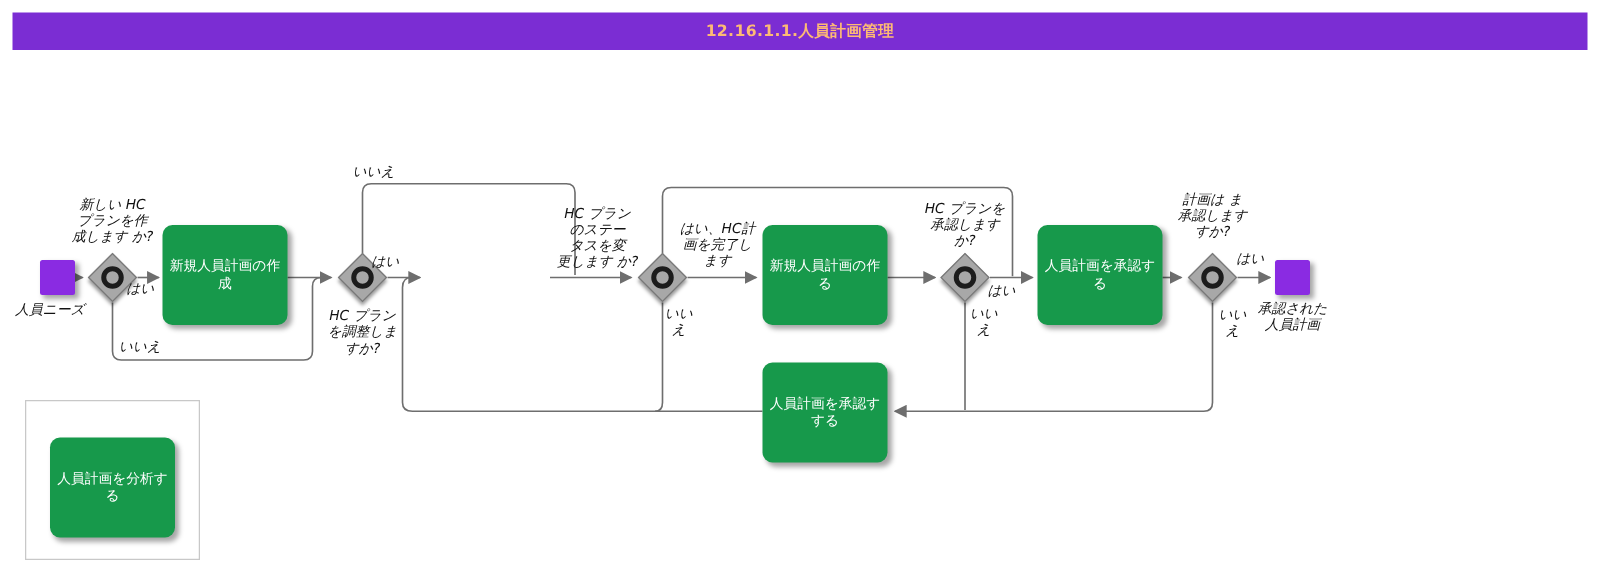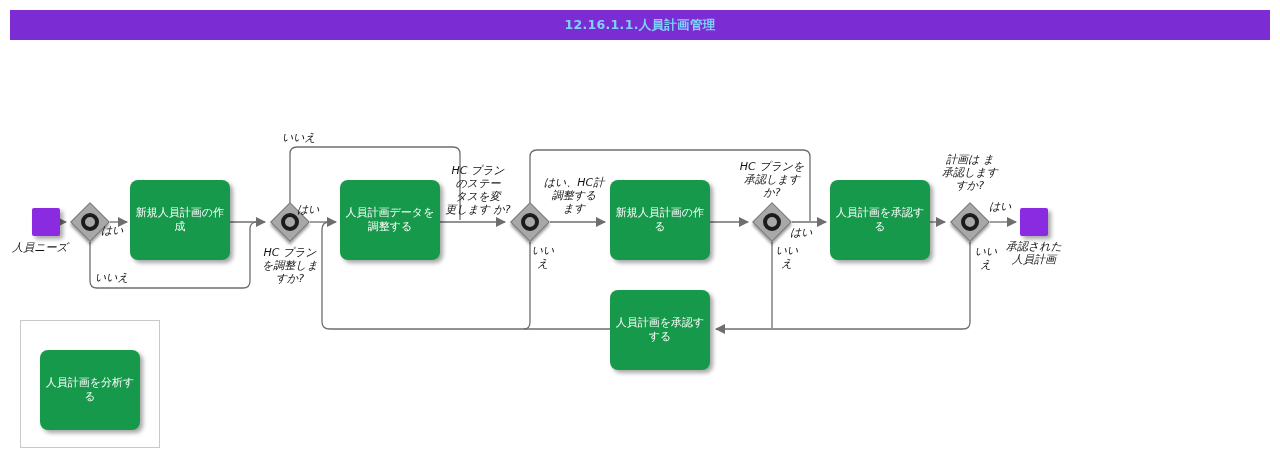--- a/index.html
+++ b/index.html
@@ -1,19 +1,19 @@
 <!DOCTYPE html>
 <html><head>
 <meta charset="utf-8">
 <style>
   html,body{margin:0;padding:0;background:#ffffff;}
   .canvas{position:relative;width:1280px;height:460px;background:#ffffff;overflow:hidden;
           font-family:"DejaVu Sans",sans-serif;}
   .titlebar{position:absolute;left:10px;top:10px;width:1260px;height:30px;background:#7b2dd3;
-            color:#7dd3fc;display:flex;align-items:center;justify-content:center;
+            color:#fdba74;display:flex;align-items:center;justify-content:center;
             font-size:12.5px;font-weight:bold;letter-spacing:.3px;}
   svg.wires{position:absolute;left:0;top:0;}
   .task{position:absolute;width:100px;height:80px;background:#17994b;border-radius:8px;
         color:#fff;font-size:11px;line-height:14px;display:flex;align-items:center;
         justify-content:center;text-align:center;box-shadow:3px 3px 4px rgba(0,0,0,.35);}
   .task span{white-space:pre-line;}
   .event{position:absolute;width:28px;height:28px;background:#8a2be2;border-radius:2px;
          box-shadow:3px 3px 4px rgba(0,0,0,.35);}
   .gw{position:absolute;width:40px;height:40px;}
   .gw .d{position:absolute;left:6px;top:6px;width:28px;height:28px;background:#a8a8a8;
@@ -84,24 +84,20 @@
   </div>
   <div class="gw" style="left:950px;top:202px">
     <div class="d"></div>
     <div class="c"></div>
   </div>
 
   <div class="task" style="left:130px;top:180px">
     <span>新規人員計画の作
 成</span>
   </div>
-  <div class="task" style="left:340px;top:180px">
-    <span>人員計画データを
-調整する</span>
-  </div>
   <div class="task" style="left:610px;top:180px">
     <span>新規人員計画の作
 る</span>
   </div>
   <div class="task" style="left:830px;top:180px">
     <span>人員計画を承認す
 る</span>
   </div>
   <div class="task" style="left:610px;top:290px">
     <span>人員計画を承認す
@@ -111,35 +107,38 @@
   <div class="group"></div>
   <div class="task" style="left:40px;top:350px">
     <span>人員計画を分析す
 る</span>
   </div>
 
   <div class="lbl" style="left:0px;top:241px;width:80px">人員ニーズ</div>
   <div class="lbl" style="left:986px;top:240px;width:96px">承認された
 人員計画</div>
 
+  <div class="lbl" style="left:40px;top:157px;width:100px">新しい HC
+プランを作
+成します か?</div>
   <div class="lbl la" style="left:101px;top:224px;width:40px">はい</div>
   <div class="lbl la" style="left:95px;top:271px;width:50px">いいえ</div>
 
   <div class="lbl" style="left:253px;top:246px;width:74px">HC プラン
 を調整しま
 すか?</div>
   <div class="lbl la" style="left:297px;top:203px;width:40px">はい</div>
   <div class="lbl la" style="left:282px;top:131px;width:50px">いいえ</div>
 
   <div class="lbl" style="left:440px;top:164px;width:76px">HC プラン
 のステー
 タスを変
 更します か?</div>
   <div class="lbl" style="left:537px;top:176px;width:74px">はい、HC計
-調整する
+画を完了し
 ます</div>
   <div class="lbl" style="left:529px;top:244px;width:28px">いい
 え</div>
 
   <div class="lbl" style="left:732px;top:160px;width:80px">HC プランを
 承認します
 か?</div>
   <div class="lbl la" style="left:790px;top:226px;width:40px">はい</div>
   <div class="lbl" style="left:773px;top:244px;width:28px">いい
 え</div>

